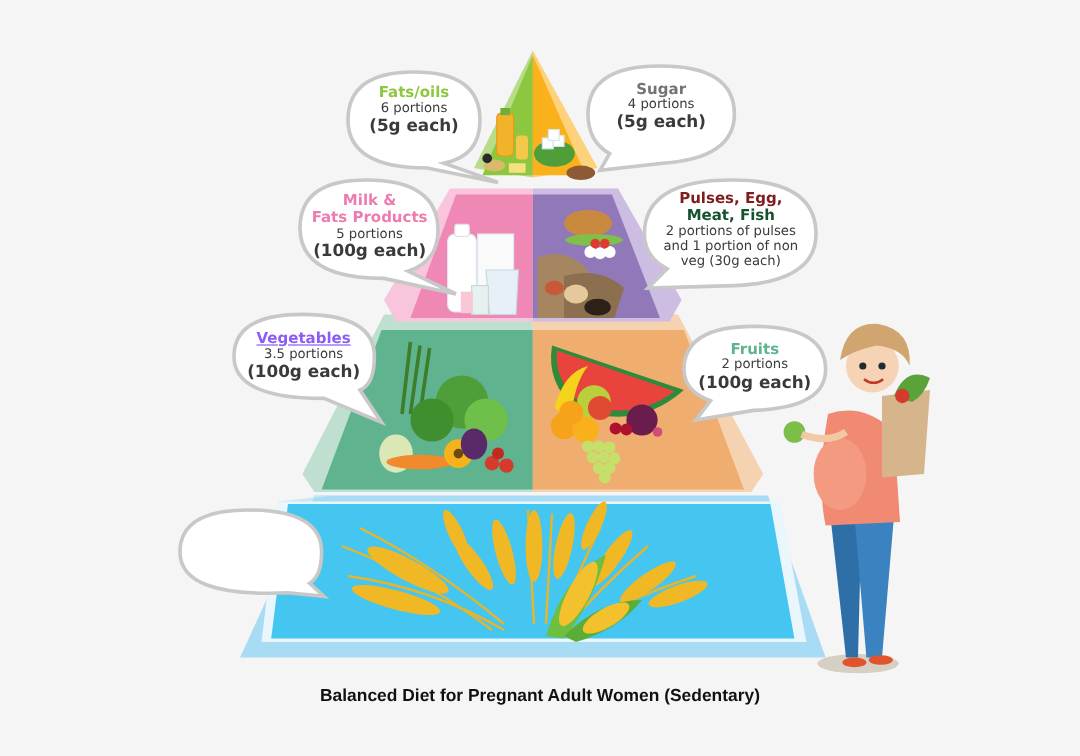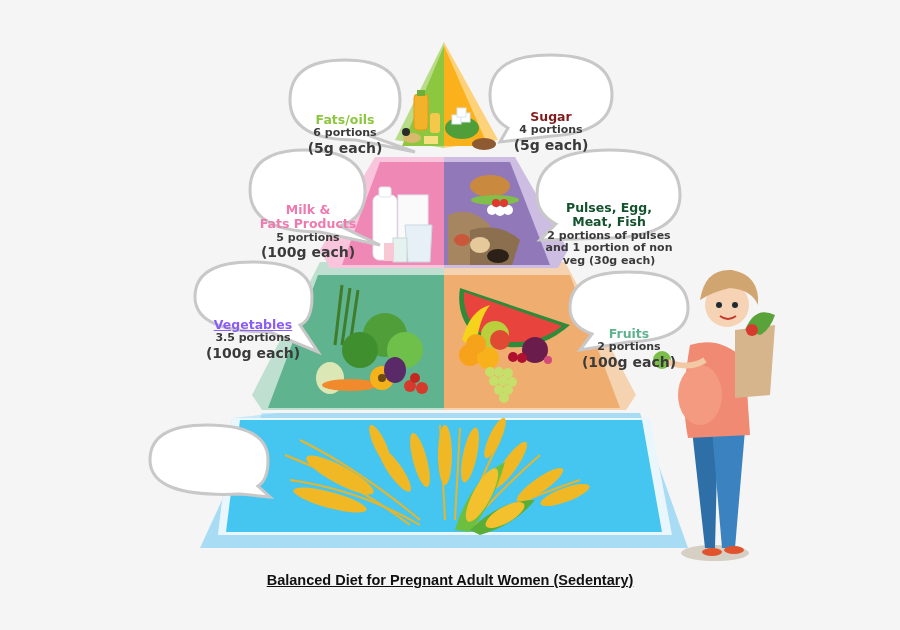--- a/index.html
+++ b/index.html
@@ -5,35 +5,33 @@
     * { box-sizing: border-box; margin: 0; padding: 0; }
     html, body { width: 900px; height: 630px; overflow: hidden; background: #f5f5f5; }
     body { position: relative; font-family: "DejaVu Sans", "Liberation Sans", sans-serif; }
     #stage { position: absolute; left: 0; top: 0; width: 900px; height: 630px; }
     svg.pyr { position: absolute; left: 0; top: 0; }
     .bubble {
       position: absolute;
       text-align: center;
       color: #3a3a3a;
       line-height: 1.15;
-      margin-top: 43px;
     }
     .bubble .h { font-weight: bold; font-size: 12.5px; }
-    .bubble .p { font-size: 11px; font-weight: bold; }
+    .bubble .p { font-size: 11px; }
     .bubble .s { font-size: 14px; font-weight: bold; }
     .caption {
       position: absolute;
       left: 0; width: 900px;
       top: 572px;
       text-align: center;
       font-family: "Liberation Sans", "DejaVu Sans", sans-serif;
       font-weight: bold;
       font-size: 14.5px;
       color: #111;
-      text-decoration: underline;
     }
   </style>
 </head>
 <body>
 
 <div id="stage">
 
   <svg class="pyr" width="900" height="630" viewBox="0 0 900 630">
 
     <g>
@@ -220,34 +218,34 @@
     </g>
   </svg>
 
   <div class="bubble" style="left:292px;top:70px;width:106px;">
     <div class="h" style="color:#8dc63f;">Fats/oils</div>
     <div class="p">6 portions</div>
     <div class="s">(5g each)</div>
   </div>
 
   <div class="bubble" style="left:496px;top:67px;width:110px;">
-    <div class="h" style="color:#7f1d1d;">Sugar</div>
+    <div class="h" style="color:#737373;">Sugar</div>
     <div class="p">4 portions</div>
     <div class="s">(5g each)</div>
   </div>
 
   <div class="bubble" style="left:252px;top:160px;width:112px;">
     <div class="h" style="color:#ee7bb0;">Milk &amp;</div>
     <div class="h" style="color:#ee7bb0;">Fats Products</div>
     <div class="p">5 portions</div>
     <div class="s">(100g each)</div>
   </div>
 
   <div class="bubble" style="left:540px;top:158px;width:138px;">
-    <div class="h" style="color:#14532d;">Pulses, Egg,</div>
+    <div class="h" style="color:#7f1d1d;">Pulses, Egg,</div>
     <div class="h" style="color:#14532d;">Meat, Fish</div>
     <div class="p">2 portions of pulses</div>
     <div class="p">and 1 portion  of non</div>
     <div class="p">veg (30g each)</div>
   </div>
 
   <div class="bubble" style="left:198px;top:275px;width:110px;">
     <div class="h" style="color:#8b5cf6;text-decoration:underline;">Vegetables</div>
     <div class="p">3.5 portions</div>
     <div class="s">(100g each)</div>

